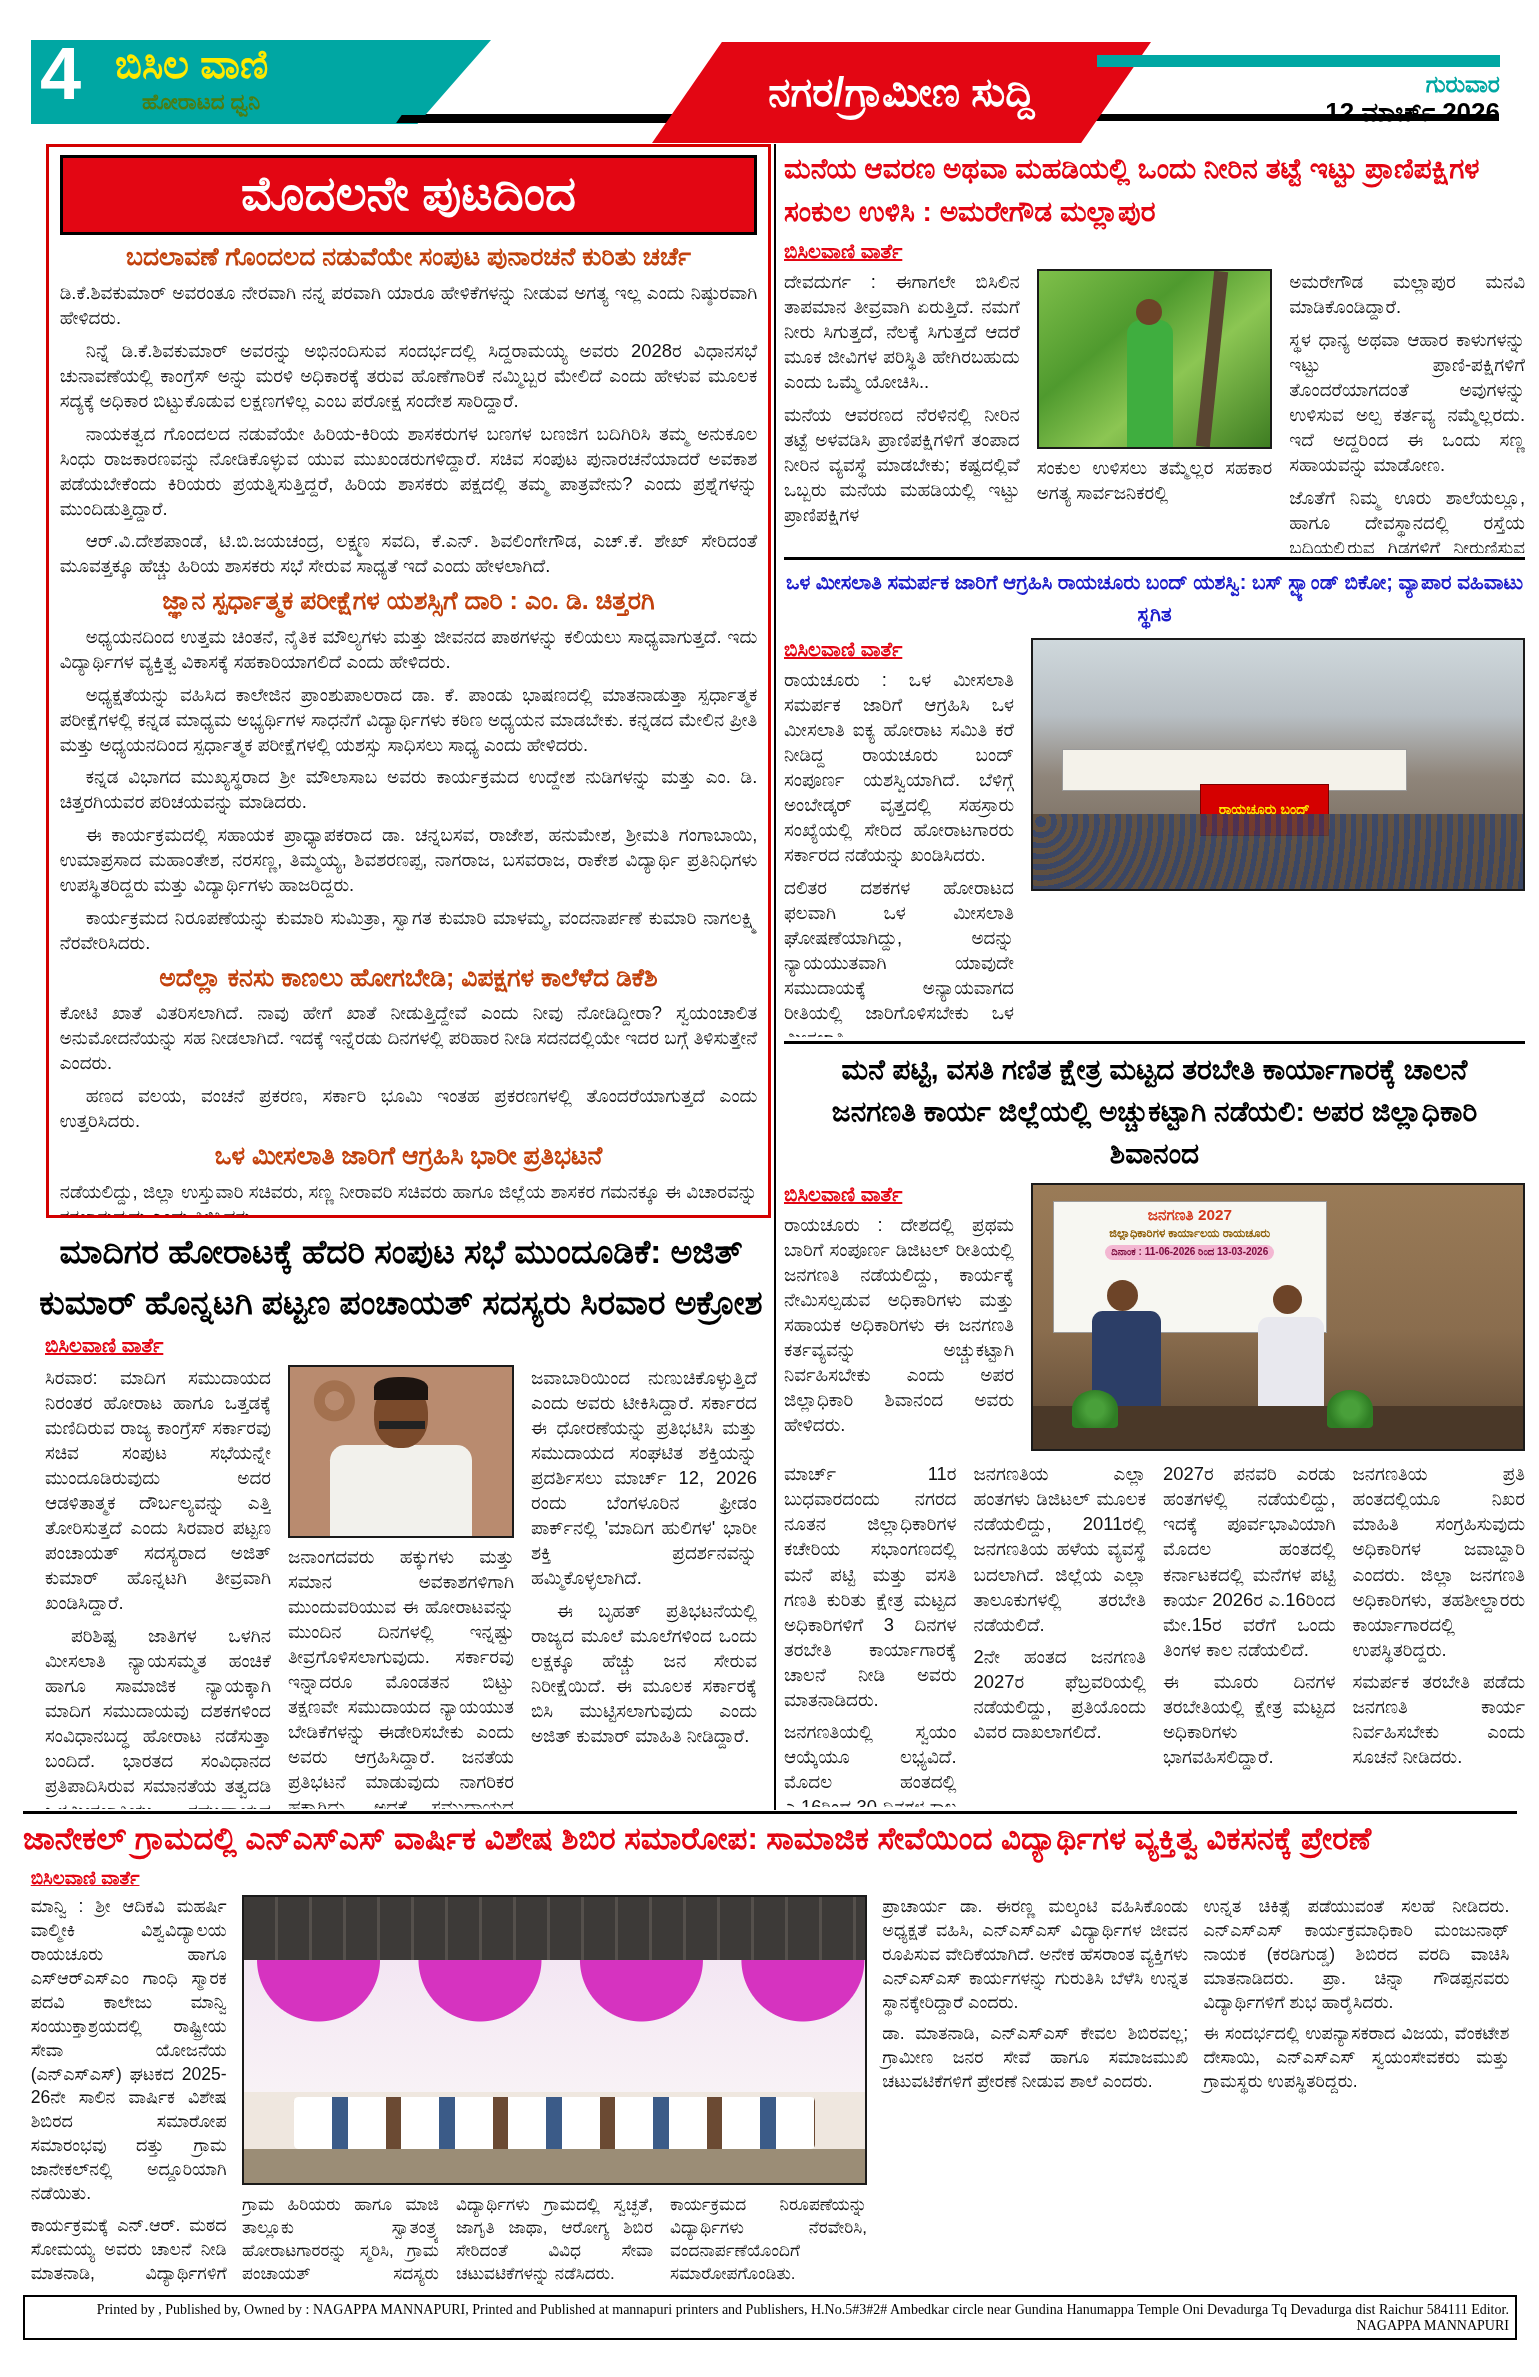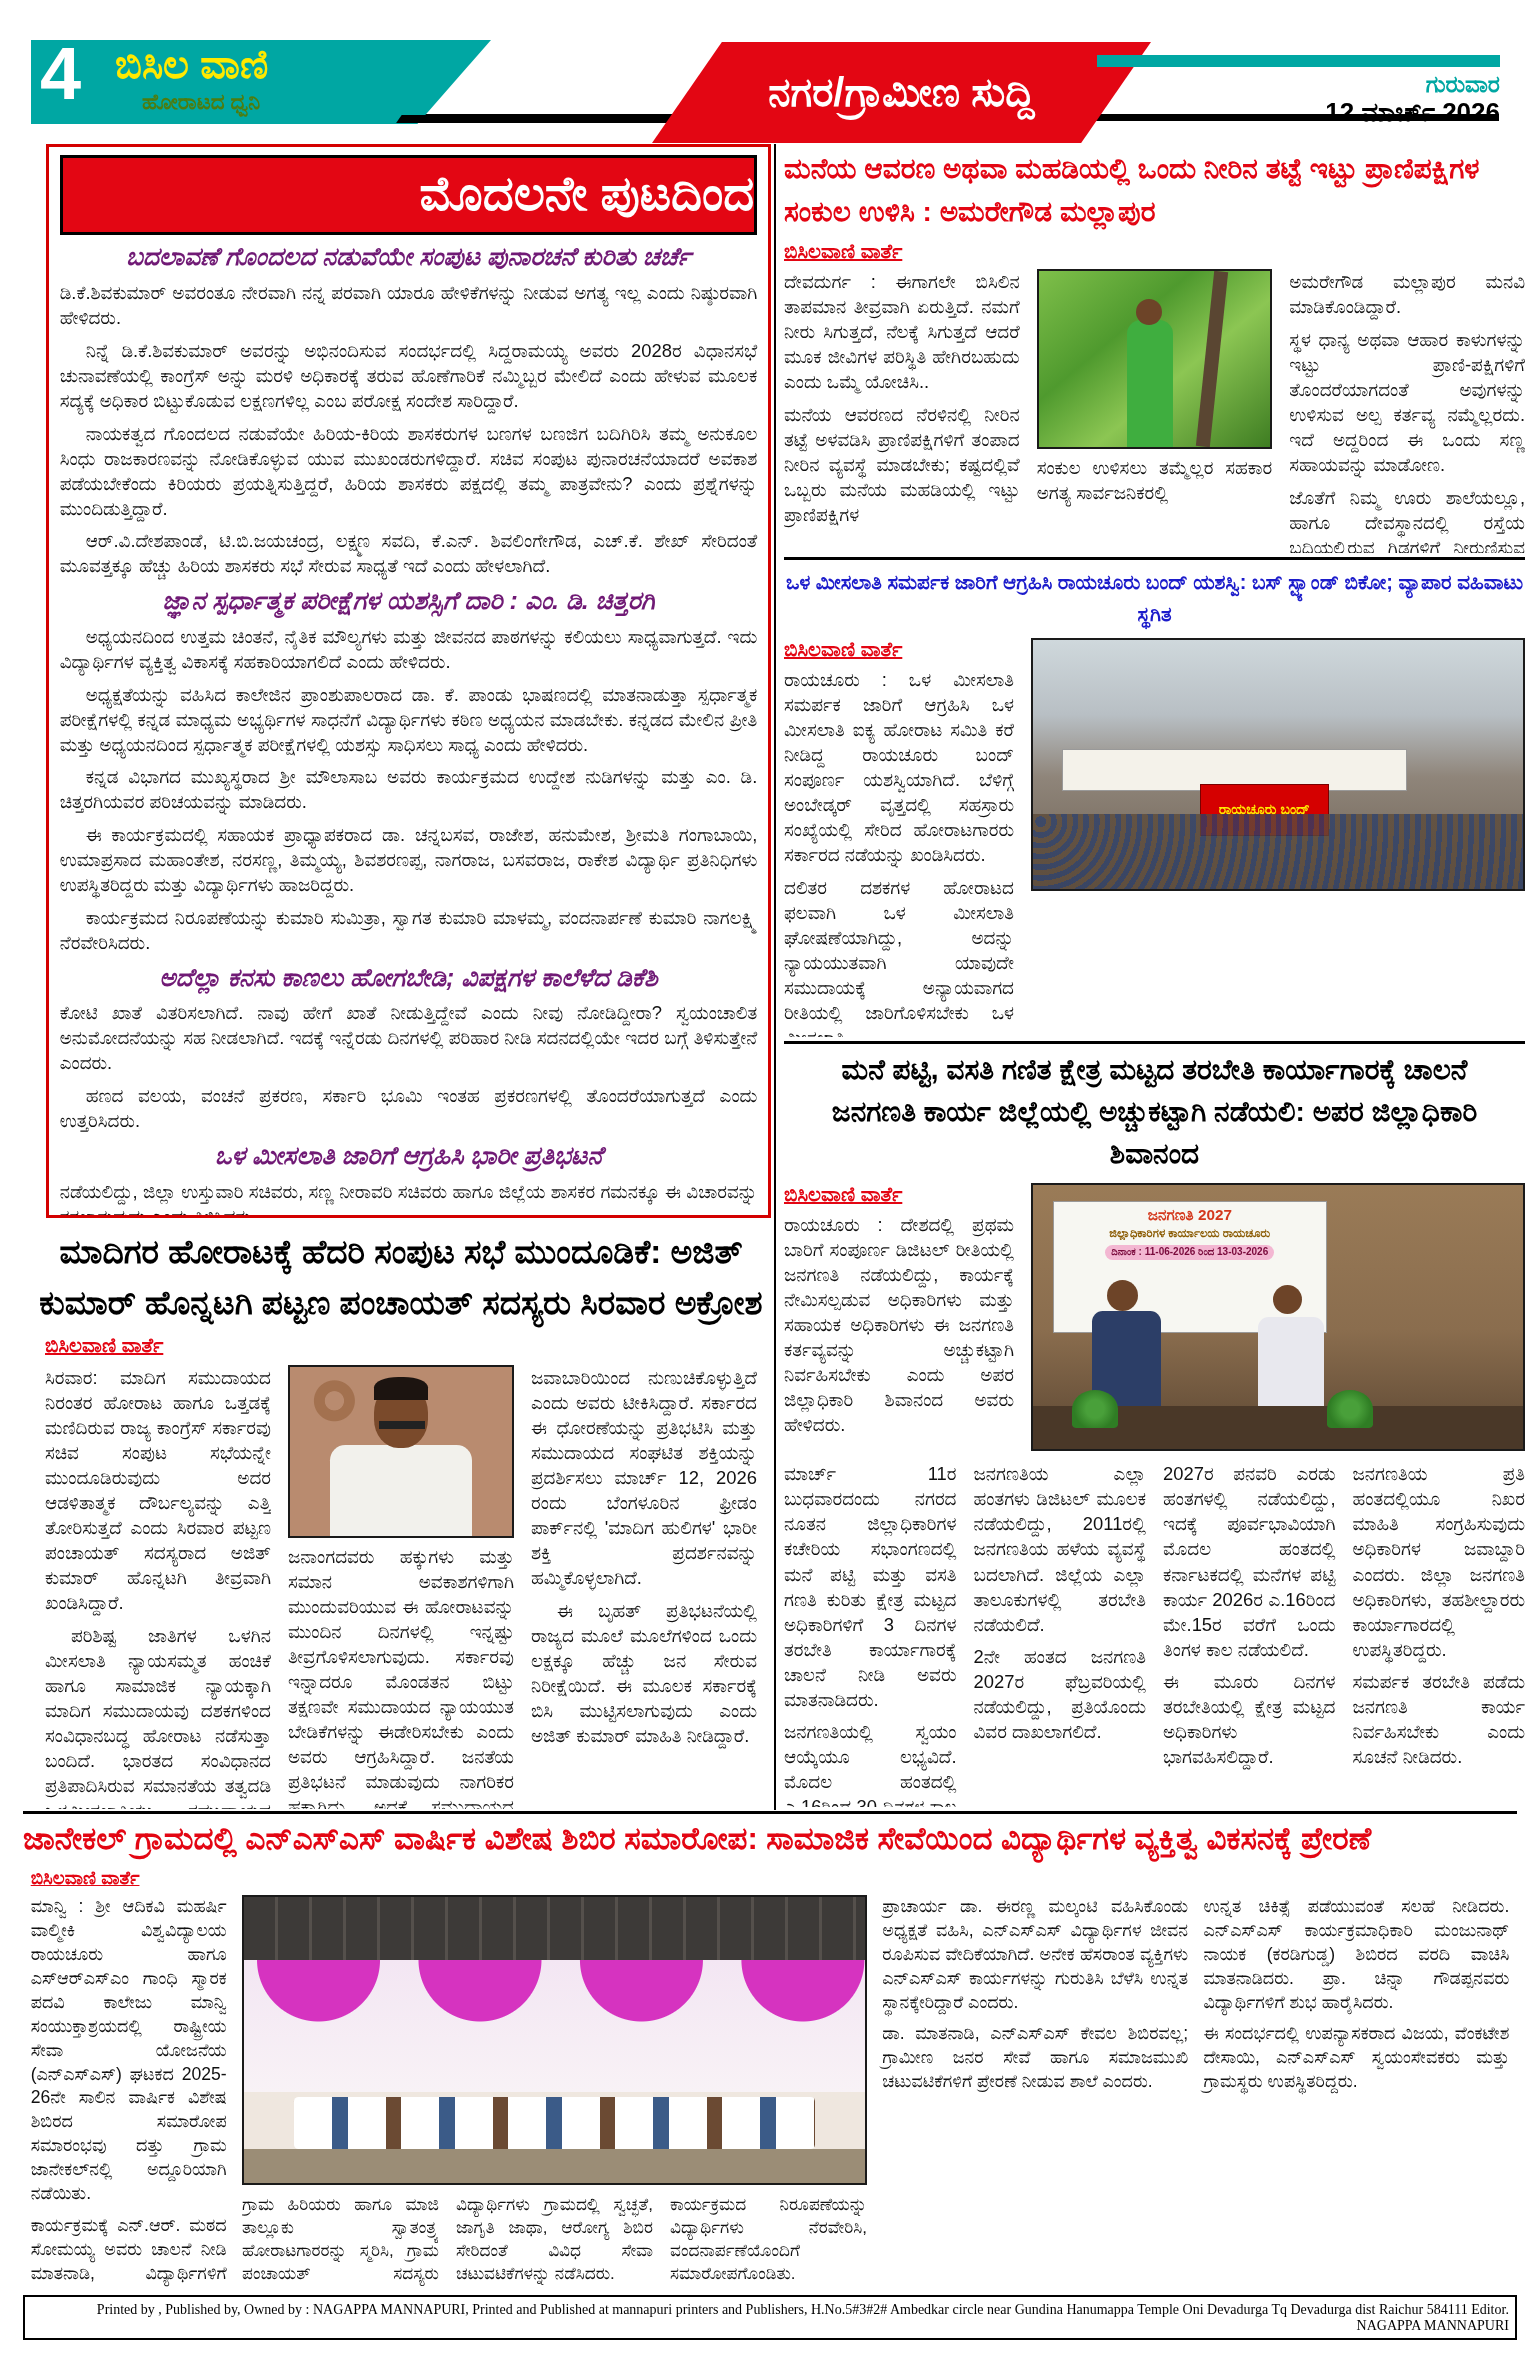--- a/index.html
+++ b/index.html
@@ -1,21 +1,21 @@
 <!DOCTYPE html>
 <html lang="kn" style="font-size:12.3px"><head>
 <meta charset="utf-8">
 <style>
   html,body{margin:0;padding:0;}
   body{width:1540px;height:2377px;position:relative;background:#ffffff;
        font-family:"Liberation Sans","DejaVu Sans",sans-serif;color:#111;}
   .abs{position:absolute;}
   .bt{font-size:18.4px;line-height:1.36;text-align:justify;margin:0 0 7.7px 0;}
   .bt.ind{text-indent:26px;}
-  .subhead{font-weight:800;text-align:center;color:#701a75;font-style:italic;}
+  .subhead{font-weight:800;text-align:center;color:#c2410c;}
   .byline{color:#e30613;font-weight:800;font-size:20px;text-decoration:underline;}
   .photo{position:relative;border:2.3px solid #1a1a1a;overflow:hidden;box-sizing:border-box;}
   .colrow{display:flex;gap:17px;}
   .colrow>div{flex:1;min-width:0;overflow:hidden;}
   .hd-red{color:#e30613;font-weight:800;}
   .hd-blue{color:#1c1ccb;font-weight:800;text-align:center;}
   .hd-black{color:#000;font-weight:800;text-align:center;}
   .divider-h{background:#000;height:3.1px;}
   .clip{overflow:hidden;}
 </style>
@@ -31,21 +31,21 @@
   <div class="abs" style="left:142px;top:90px;font-size:21.5px;font-weight:800;color:#4d7c0f;">ಹೋರಾಟದ ಧ್ವನಿ</div>
   <div class="abs" style="left:652px;top:42px;width:499px;height:101px;background:#e30613;clip-path:polygon(14% 0,100% 0,86% 100%,0 100%);display:flex;align-items:center;justify-content:center;">
     <span style="color:#fff;font-size:40px;font-weight:800;">ನಗರ/ಗ್ರಾಮೀಣ ಸುದ್ದಿ</span>
   </div>
   <div class="abs" style="left:1097px;top:55px;width:403px;height:12.3px;background:#00a7a3;"></div>
   <div class="abs" style="left:1193px;top:71px;width:307px;text-align:right;font-size:23px;font-weight:800;color:#00a7a3;">ಗುರುವಾರ</div>
   <div class="abs" style="left:1193px;top:97px;width:307px;text-align:right;font-size:26px;font-weight:800;color:#000;">12 ಮಾರ್ಚ್ 2026</div>
 </div>
 
 <div class="abs clip" style="left:46px;top:144px;width:725px;height:1074px;border:3.1px solid #d40000;box-sizing:border-box;padding:7.7px 10.7px;">
-  <div style="background:#e30613;border:3.8px solid #000;height:74px;display:flex;align-items:center;justify-content:flex-end;margin-bottom:7.7px;">
+  <div style="background:#e30613;border:3.8px solid #000;height:74px;display:flex;align-items:center;justify-content:center;margin-bottom:7.7px;">
     <span style="color:#fff;font-size:48px;font-weight:800;">ಮೊದಲನೇ ಪುಟದಿಂದ</span>
   </div>
   <div class="subhead" style="font-size:25px;margin:4.6px 0 7.7px;">ಬದಲಾವಣೆ ಗೊಂದಲದ ನಡುವೆಯೇ ಸಂಪುಟ ಪುನಾರಚನೆ ಕುರಿತು ಚರ್ಚೆ</div>
   <p class="bt">ಡಿ.ಕೆ.ಶಿವಕುಮಾರ್ ಅವರಂತೂ ನೇರವಾಗಿ ನನ್ನ ಪರವಾಗಿ ಯಾರೂ ಹೇಳಿಕೆಗಳನ್ನು ನೀಡುವ ಅಗತ್ಯ ಇಲ್ಲ ಎಂದು ನಿಷ್ಠುರವಾಗಿ ಹೇಳಿದರು.</p>
   <p class="bt ind">ನಿನ್ನೆ ಡಿ.ಕೆ.ಶಿವಕುಮಾರ್ ಅವರನ್ನು ಅಭಿನಂದಿಸುವ ಸಂದರ್ಭದಲ್ಲಿ ಸಿದ್ದರಾಮಯ್ಯ ಅವರು 2028ರ ವಿಧಾನಸಭೆ ಚುನಾವಣೆಯಲ್ಲಿ ಕಾಂಗ್ರೆಸ್ ಅನ್ನು ಮರಳಿ ಅಧಿಕಾರಕ್ಕೆ ತರುವ ಹೊಣೆಗಾರಿಕೆ ನಮ್ಮಿಬ್ಬರ ಮೇಲಿದೆ ಎಂದು ಹೇಳುವ ಮೂಲಕ ಸದ್ಯಕ್ಕೆ ಅಧಿಕಾರ ಬಿಟ್ಟುಕೊಡುವ ಲಕ್ಷಣಗಳಿಲ್ಲ ಎಂಬ ಪರೋಕ್ಷ ಸಂದೇಶ ಸಾರಿದ್ದಾರೆ.</p>
   <p class="bt ind">ನಾಯಕತ್ವದ ಗೊಂದಲದ ನಡುವೆಯೇ ಹಿರಿಯ-ಕಿರಿಯ ಶಾಸಕರುಗಳ ಬಣಗಳ ಬಣಜಿಗ ಬದಿಗಿರಿಸಿ ತಮ್ಮ ಅನುಕೂಲ ಸಿಂಧು ರಾಜಕಾರಣವನ್ನು ನೋಡಿಕೊಳ್ಳುವ ಯುವ ಮುಖಂಡರುಗಳಿದ್ದಾರೆ. ಸಚಿವ ಸಂಪುಟ ಪುನಾರಚನೆಯಾದರೆ ಅವಕಾಶ ಪಡೆಯಬೇಕೆಂದು ಕಿರಿಯರು ಪ್ರಯತ್ನಿಸುತ್ತಿದ್ದರೆ, ಹಿರಿಯ ಶಾಸಕರು ಪಕ್ಷದಲ್ಲಿ ತಮ್ಮ ಪಾತ್ರವೇನು? ಎಂದು ಪ್ರಶ್ನೆಗಳನ್ನು ಮುಂದಿಡುತ್ತಿದ್ದಾರೆ.</p>
   <p class="bt ind">ಆರ್.ವಿ.ದೇಶಪಾಂಡೆ, ಟಿ.ಬಿ.ಜಯಚಂದ್ರ, ಲಕ್ಷ್ಮಣ ಸವದಿ, ಕೆ.ಎನ್. ಶಿವಲಿಂಗೇಗೌಡ, ಎಚ್.ಕೆ. ಶೇಖ್ ಸೇರಿದಂತೆ ಮೂವತ್ತಕ್ಕೂ ಹೆಚ್ಚು ಹಿರಿಯ ಶಾಸಕರು ಸಭೆ ಸೇರುವ ಸಾಧ್ಯತೆ ಇದೆ ಎಂದು ಹೇಳಲಾಗಿದೆ.</p>
   <div class="subhead" style="font-size:25px;margin:6.1px 0 7.7px;">ಜ್ಞಾನ ಸ್ಪರ್ಧಾತ್ಮಕ ಪರೀಕ್ಷೆಗಳ ಯಶಸ್ಸಿಗೆ ದಾರಿ : ಎಂ. ಡಿ. ಚಿತ್ತರಗಿ</div>
   <p class="bt ind">ಅಧ್ಯಯನದಿಂದ ಉತ್ತಮ ಚಿಂತನೆ, ನೈತಿಕ ಮೌಲ್ಯಗಳು ಮತ್ತು ಜೀವನದ ಪಾಠಗಳನ್ನು ಕಲಿಯಲು ಸಾಧ್ಯವಾಗುತ್ತದೆ. ಇದು ವಿದ್ಯಾರ್ಥಿಗಳ ವ್ಯಕ್ತಿತ್ವ ವಿಕಾಸಕ್ಕೆ ಸಹಕಾರಿಯಾಗಲಿದೆ ಎಂದು ಹೇಳಿದರು.</p>
   <p class="bt ind">ಅಧ್ಯಕ್ಷತೆಯನ್ನು ವಹಿಸಿದ ಕಾಲೇಜಿನ ಪ್ರಾಂಶುಪಾಲರಾದ ಡಾ. ಕೆ. ಪಾಂಡು ಭಾಷಣದಲ್ಲಿ ಮಾತನಾಡುತ್ತಾ ಸ್ಪರ್ಧಾತ್ಮಕ ಪರೀಕ್ಷೆಗಳಲ್ಲಿ ಕನ್ನಡ ಮಾಧ್ಯಮ ಅಭ್ಯರ್ಥಿಗಳ ಸಾಧನೆಗೆ ವಿದ್ಯಾರ್ಥಿಗಳು ಕಠಿಣ ಅಧ್ಯಯನ ಮಾಡಬೇಕು. ಕನ್ನಡದ ಮೇಲಿನ ಪ್ರೀತಿ ಮತ್ತು ಅಧ್ಯಯನದಿಂದ ಸ್ಪರ್ಧಾತ್ಮಕ ಪರೀಕ್ಷೆಗಳಲ್ಲಿ ಯಶಸ್ಸು ಸಾಧಿಸಲು ಸಾಧ್ಯ ಎಂದು ಹೇಳಿದರು.</p>

